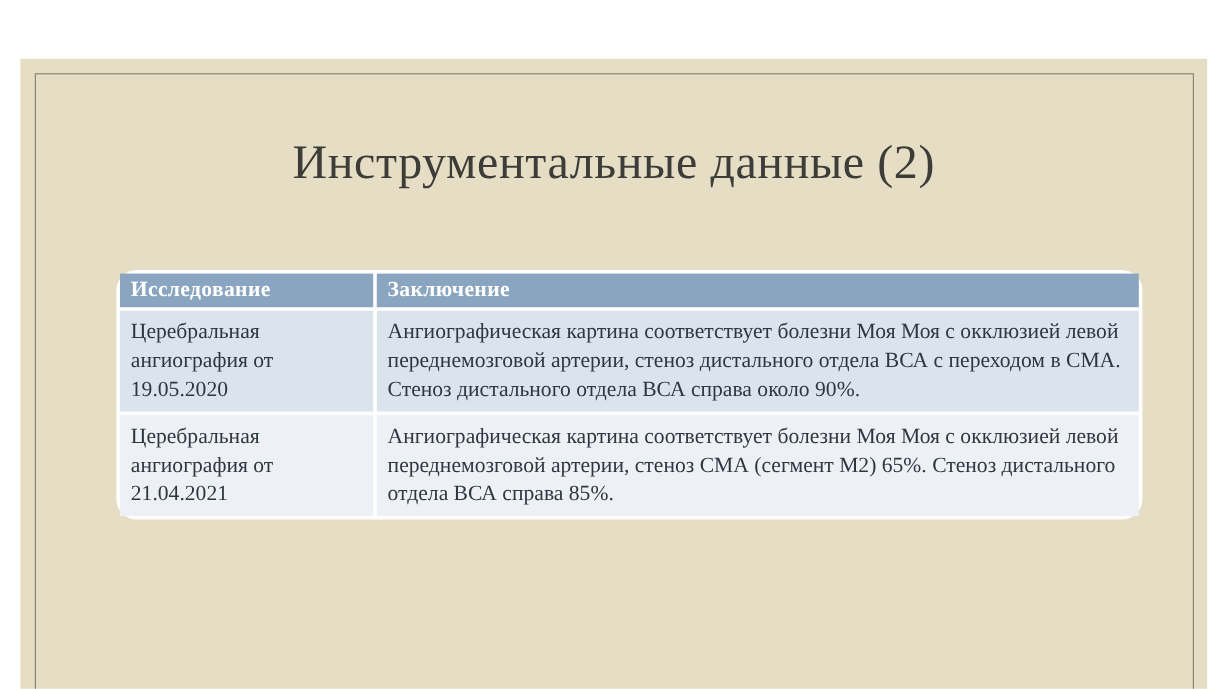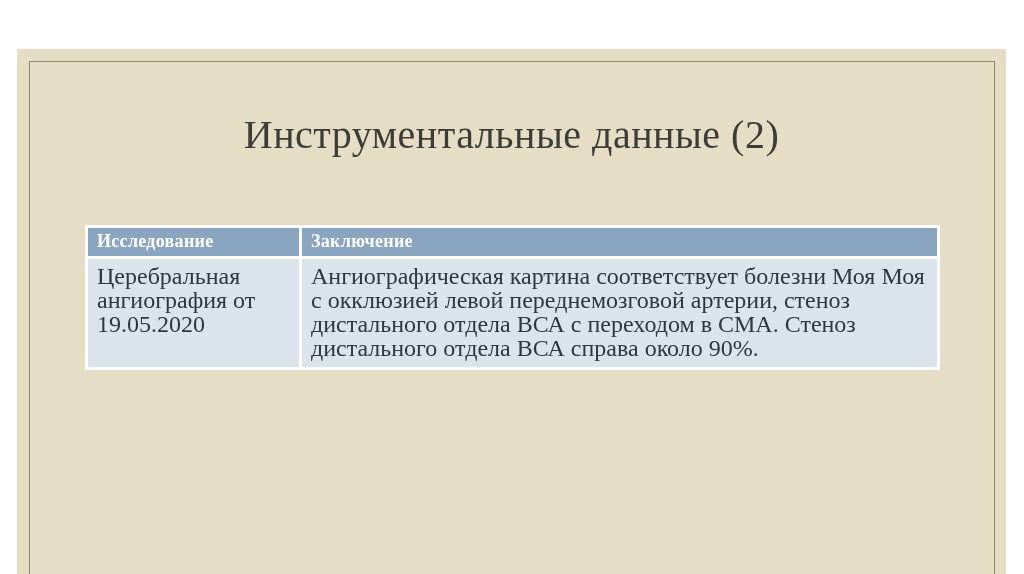--- a/index.html
+++ b/index.html
@@ -41,43 +41,44 @@
     width: 100%;
     text-align: center;
     font-size: 40px;
     font-weight: normal;
     letter-spacing: 0.5px;
     color: var(--title-text);
     line-height: 48px;
   }
   .table-wrap {
     position: absolute;
-    left: 68px; top: 176px;
+    left: 80px; top: 176px;
     width: 855px;
     background: var(--table-gap);
+    border-radius: 17px;
   }
   table {
     width: 100%;
     border-collapse: separate;
     border-spacing: 3px;
     table-layout: fixed;
   }
   col.c-study { width: 211px; }
   th {
     background: var(--table-header-bg);
     color: var(--table-header-text);
     font-size: 18px;
     font-weight: bold;
     text-align: left;
     letter-spacing: 0.3px;
     padding: 3px 9px 4px 9px;
     height: 28px;
   }
   td {
-    font-size: 24px;
+    font-size: 18px;
     color: var(--body-text);
     line-height: 24px;
     vertical-align: top;
     padding: 5px 9px 7px 9px;
   }
   tr.row-odd td  { background: var(--row-alt1-bg); }
   tr.row-even td { background: var(--row-alt2-bg); }
 </style>
 </head>
 <body>
@@ -98,17 +99,21 @@
           <tr>
             <th>Исследование</th>
             <th>Заключение</th>
           </tr>
         </thead>
         <tbody>
           <tr class="row-odd">
             <td>Церебральная ангиография от 19.05.2020</td>
             <td>Ангиографическая картина соответствует болезни Моя Моя с окклюзией левой переднемозговой артерии, стеноз дистального отдела ВСА с переходом в СМА. Стеноз дистального отдела ВСА справа около 90%.</td>
           </tr>
+          <tr class="row-even">
+            <td>Церебральная ангиография от 21.04.2021</td>
+            <td>Ангиографическая картина соответствует болезни Моя Моя с окклюзией левой переднемозговой артерии, стеноз СМА (сегмент М2) 65%. Стеноз дистального отдела ВСА справа 85%.</td>
+          </tr>
         </tbody>
       </table>
     </div>
   </div>
 </div>
 
 </body></html>

